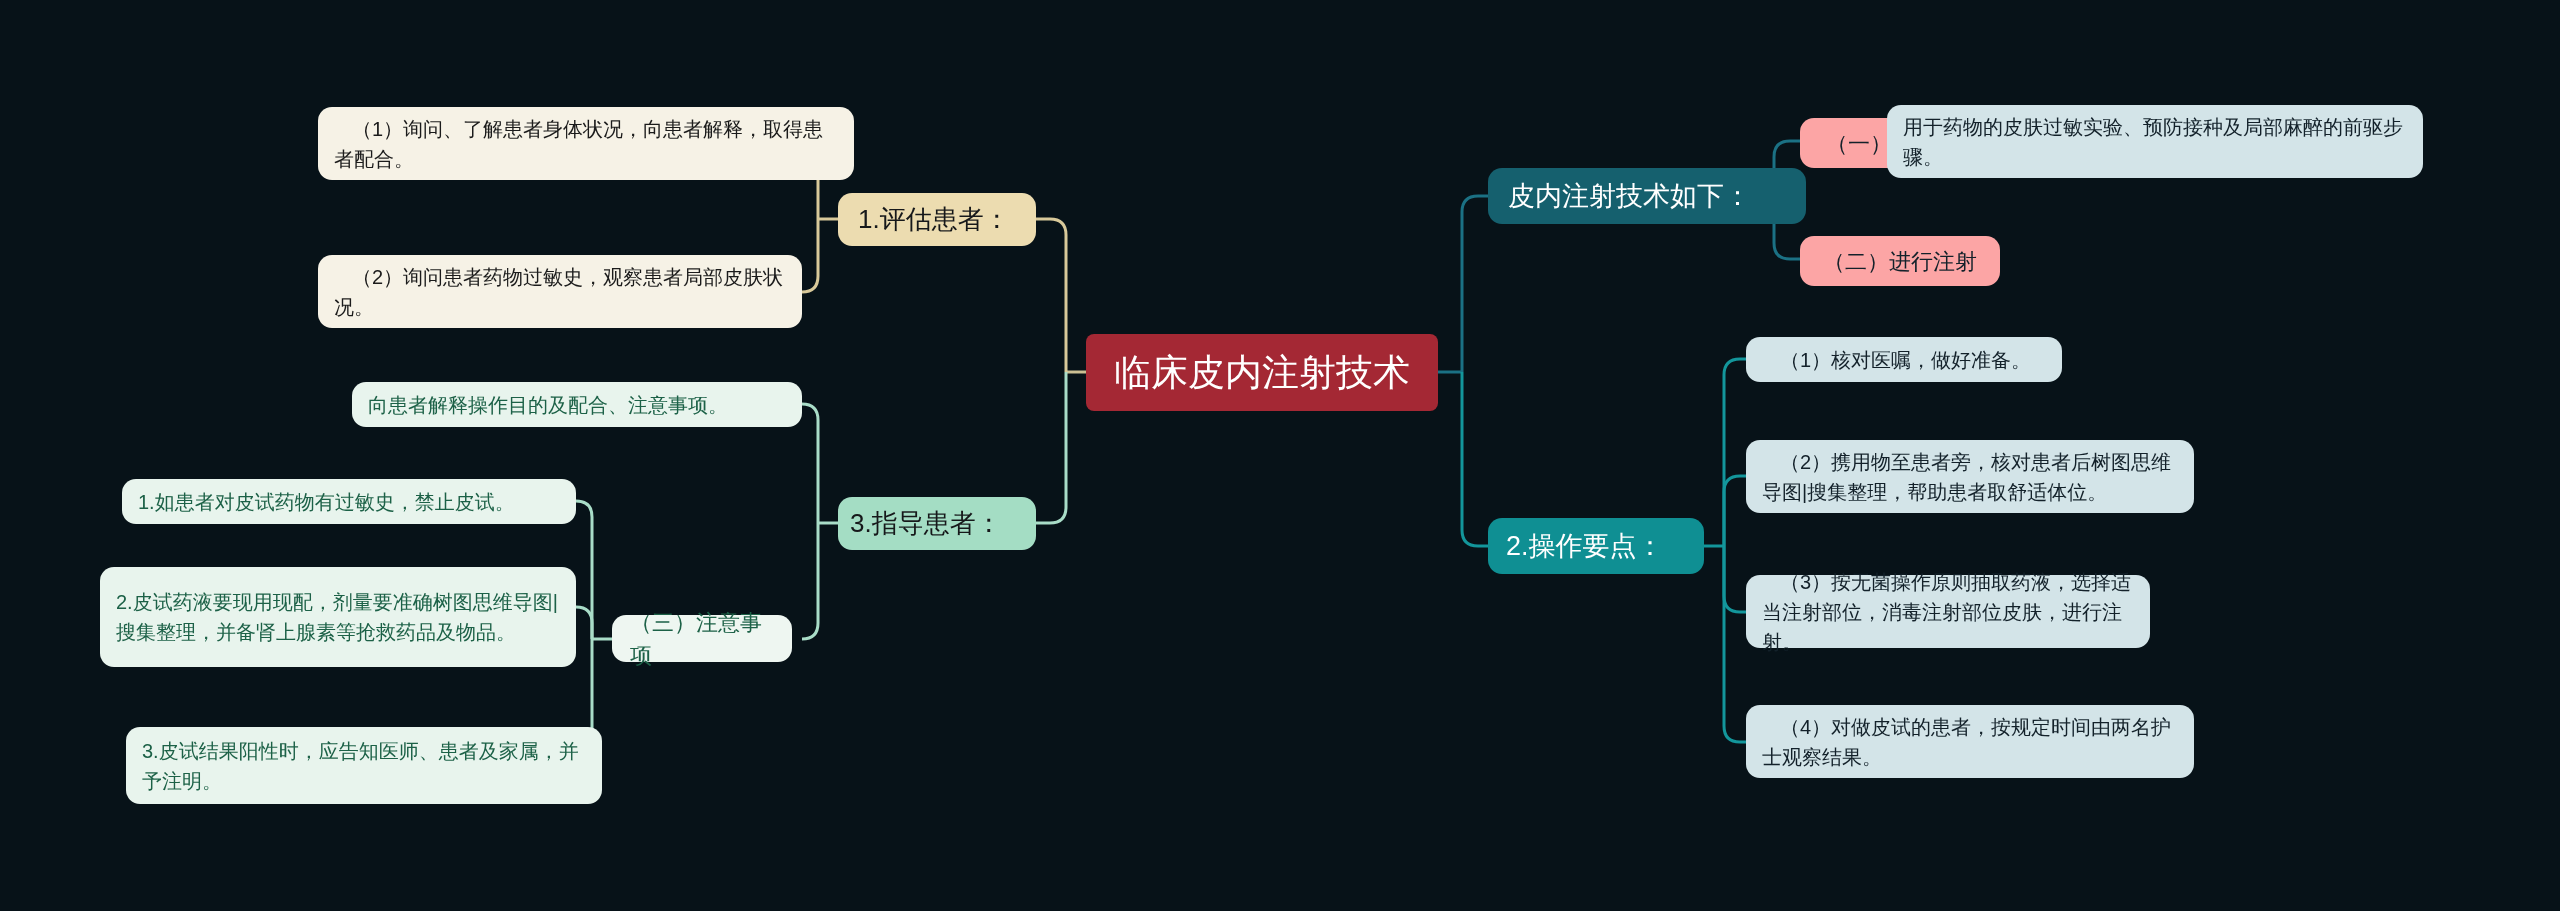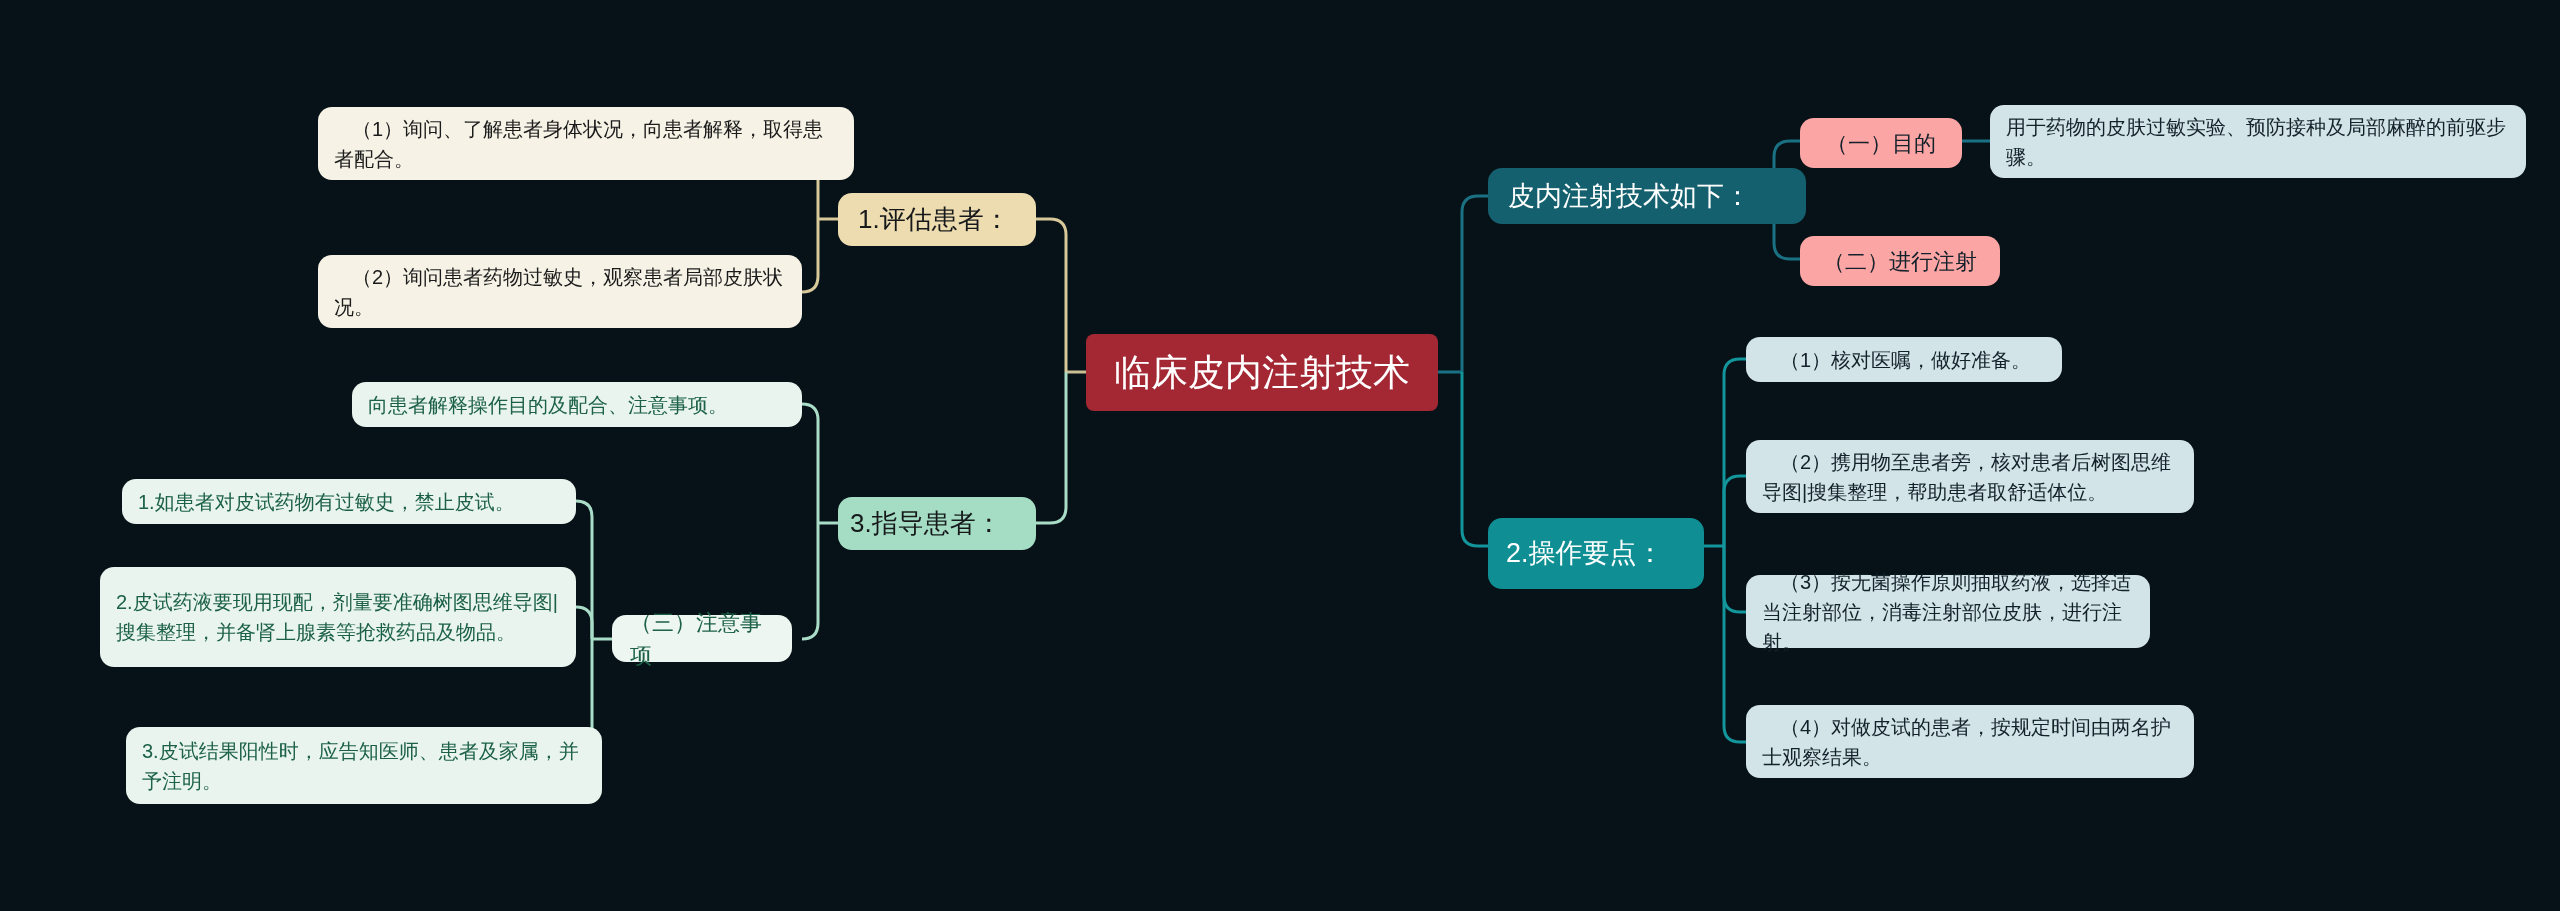--- a/index.html
+++ b/index.html
@@ -196,29 +196,29 @@
   </div>
 
   <div class="node branch-teal-dark" style="left:1488px; top:168px; width:318px; height:56px;">
     <span>皮内注射技术如下：</span>
   </div>
 
   <div class="node sub-bluegray" style="left:1800px; top:118px; width:162px; height:47px;">
     <span>（一）目的</span>
   </div>
 
-  <div class="node leaf-bluegray" style="left:1990px; top:105px; width:536px; height:73px;">
+  <div class="node leaf-bluegray" style="left:1887px; top:105px; width:536px; height:73px;">
     <span>用于药物的皮肤过敏实验、预防接种及局部麻醉的前驱步骤。</span>
   </div>
 
   <div class="node sub-bluegray" style="left:1800px; top:236px; width:200px; height:47px;">
     <span>（二）进行注射</span>
   </div>
 
-  <div class="node branch-teal" style="left:1488px; top:518px; width:216px; height:71px;padding-left:18px;">
+  <div class="node branch-teal" style="left:1488px; top:518px; width:216px; height:56px;padding-left:18px;">
     <span>2.操作要点：</span>
   </div>
 
   <div class="node leaf-bluegray indent" style="left:1746px; top:337px; width:316px; height:45px;">
     <span>（1）核对医嘱，做好准备。</span>
   </div>
 
   <div class="node leaf-bluegray indent" style="left:1746px; top:440px; width:448px; height:73px;">
     <span>（2）携用物至患者旁，核对患者后树图思维导图|搜集整理，帮助患者取舒适体位。</span>
   </div>

